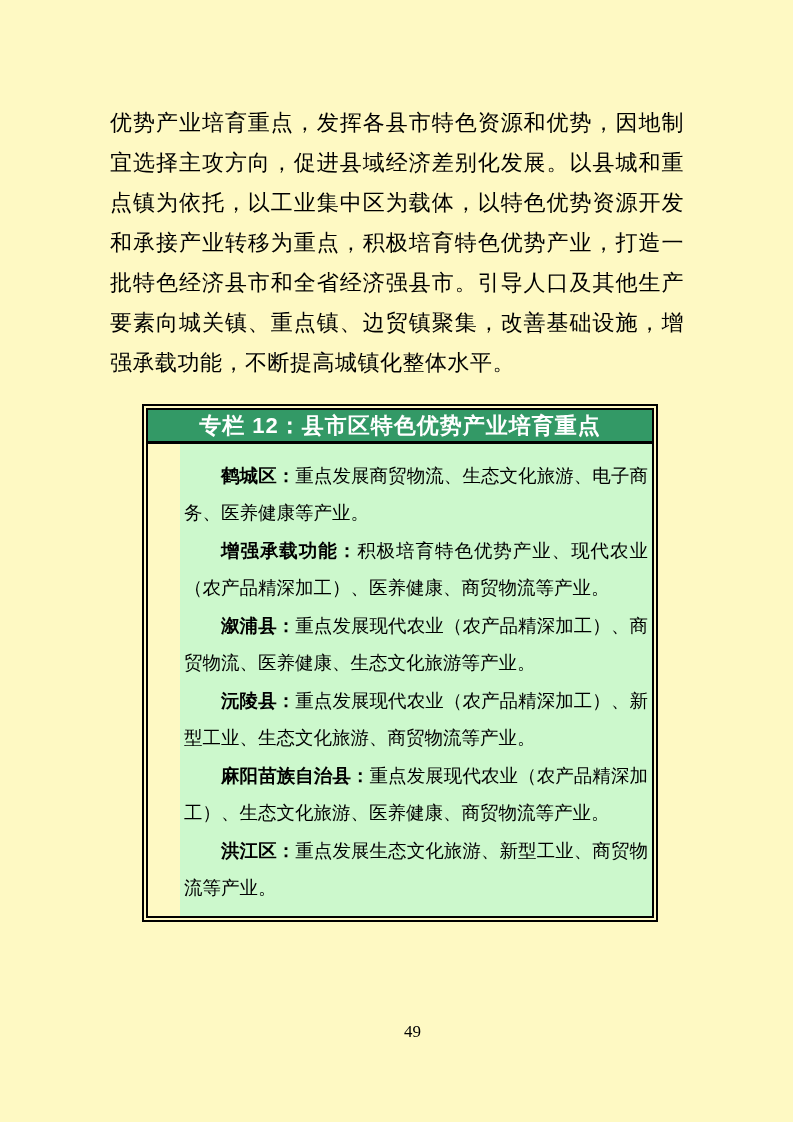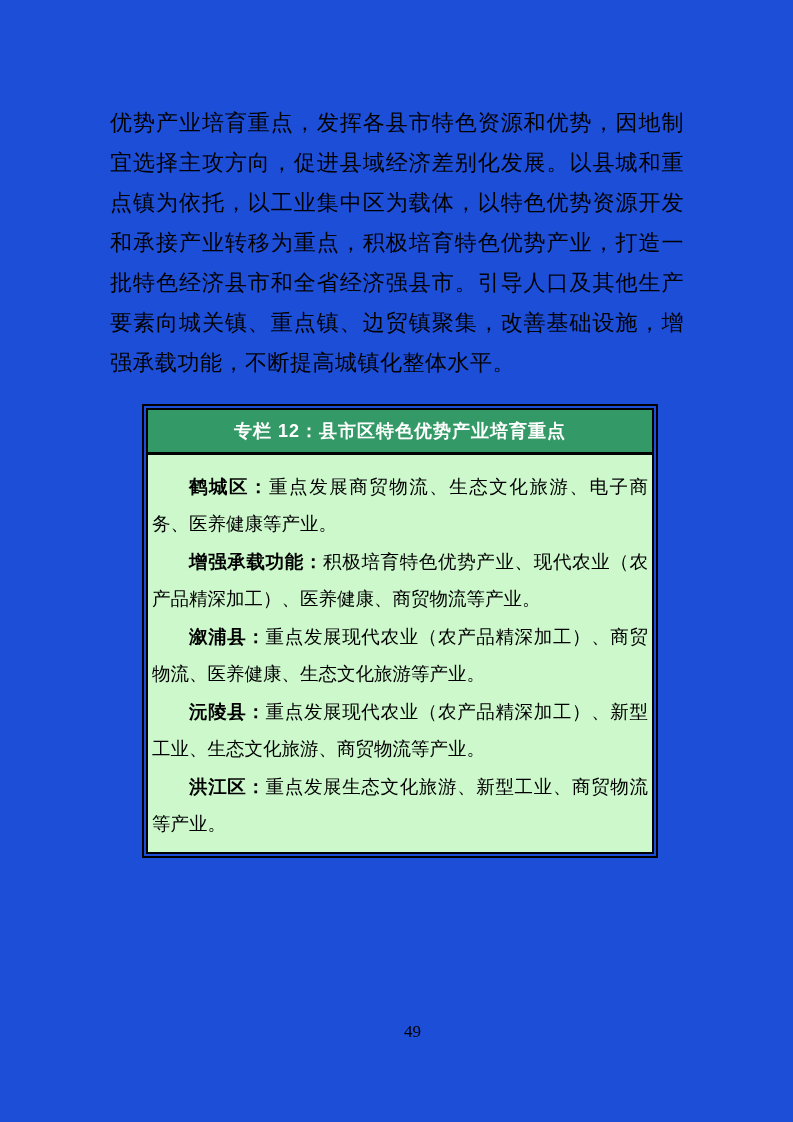--- a/index.html
+++ b/index.html
@@ -1,21 +1,21 @@
 <!DOCTYPE html>
 <html><head>
 <meta charset="utf-8">
 <style>
   * { margin: 0; padding: 0; box-sizing: border-box; }
   html, body { background: #ffffff; }
   .page {
     position: relative;
     width: 793px;
     height: 1122px;
-    background: #1d4ed8;
+    background: #fef9c3;
     color: #000000;
     font-family: "DejaVu Serif", "Liberation Serif", serif;
     overflow: hidden;
     margin: 0 auto;
     padding-left: 8px;
   }
   .body-text {
     position: absolute;
     left: 110px;
     top: 103px;
@@ -27,33 +27,34 @@
     letter-spacing: 0.5px;
   }
   .callout {
     position: absolute;
     left: 142px;
     top: 404px;
     width: 516px;
     border: 6px double #000000;
   }
   .callout-header {
-    height: 45px;
+    height: 34px;
     display: flex;
     align-items: center;
     justify-content: center;
     color: #ffffff;
     font-family: "Liberation Sans", sans-serif;
     font-weight: bold;
-    font-size: 18px;
+    font-size: 22px;
     letter-spacing: 1px;
     border-bottom: 3px solid #000000;
   }
   .callout-body {
     padding: 13px 4px 9px 4px;
+    margin-left: 32px;
   }
   .callout-item {
     font-size: 18.5px;
     line-height: 37px;
     text-align: justify;
     text-justify: inter-ideograph;
     text-indent: 2em;
     margin-bottom: 1px;
   }
   .callout-item .district-label {
@@ -90,20 +91,23 @@
   </p>
 
   <p class="callout-item">
     <b class="district-label">溆浦县：</b><span class="district-text">重点发展现代农业（农产品精深加工）、商贸物流、医养健康、生态文化旅游等产业。</span>
   </p>
 
   <p class="callout-item">
     <b class="district-label">沅陵县：</b><span class="district-text">重点发展现代农业（农产品精深加工）、新型工业、生态文化旅游、商贸物流等产业。</span>
   </p>
 
+  <p class="callout-item">
+    <b class="district-label">麻阳苗族自治县：</b><span class="district-text">重点发展现代农业（农产品精深加工）、生态文化旅游、医养健康、商贸物流等产业。</span>
+  </p>
 
   <p class="callout-item">
     <b class="district-label">洪江区：</b><span class="district-text">重点发展生态文化旅游、新型工业、商贸物流等产业。</span>
   </p>
 </div>
   </div>
 
   <div class="page-number">49</div>
 
 </div>

